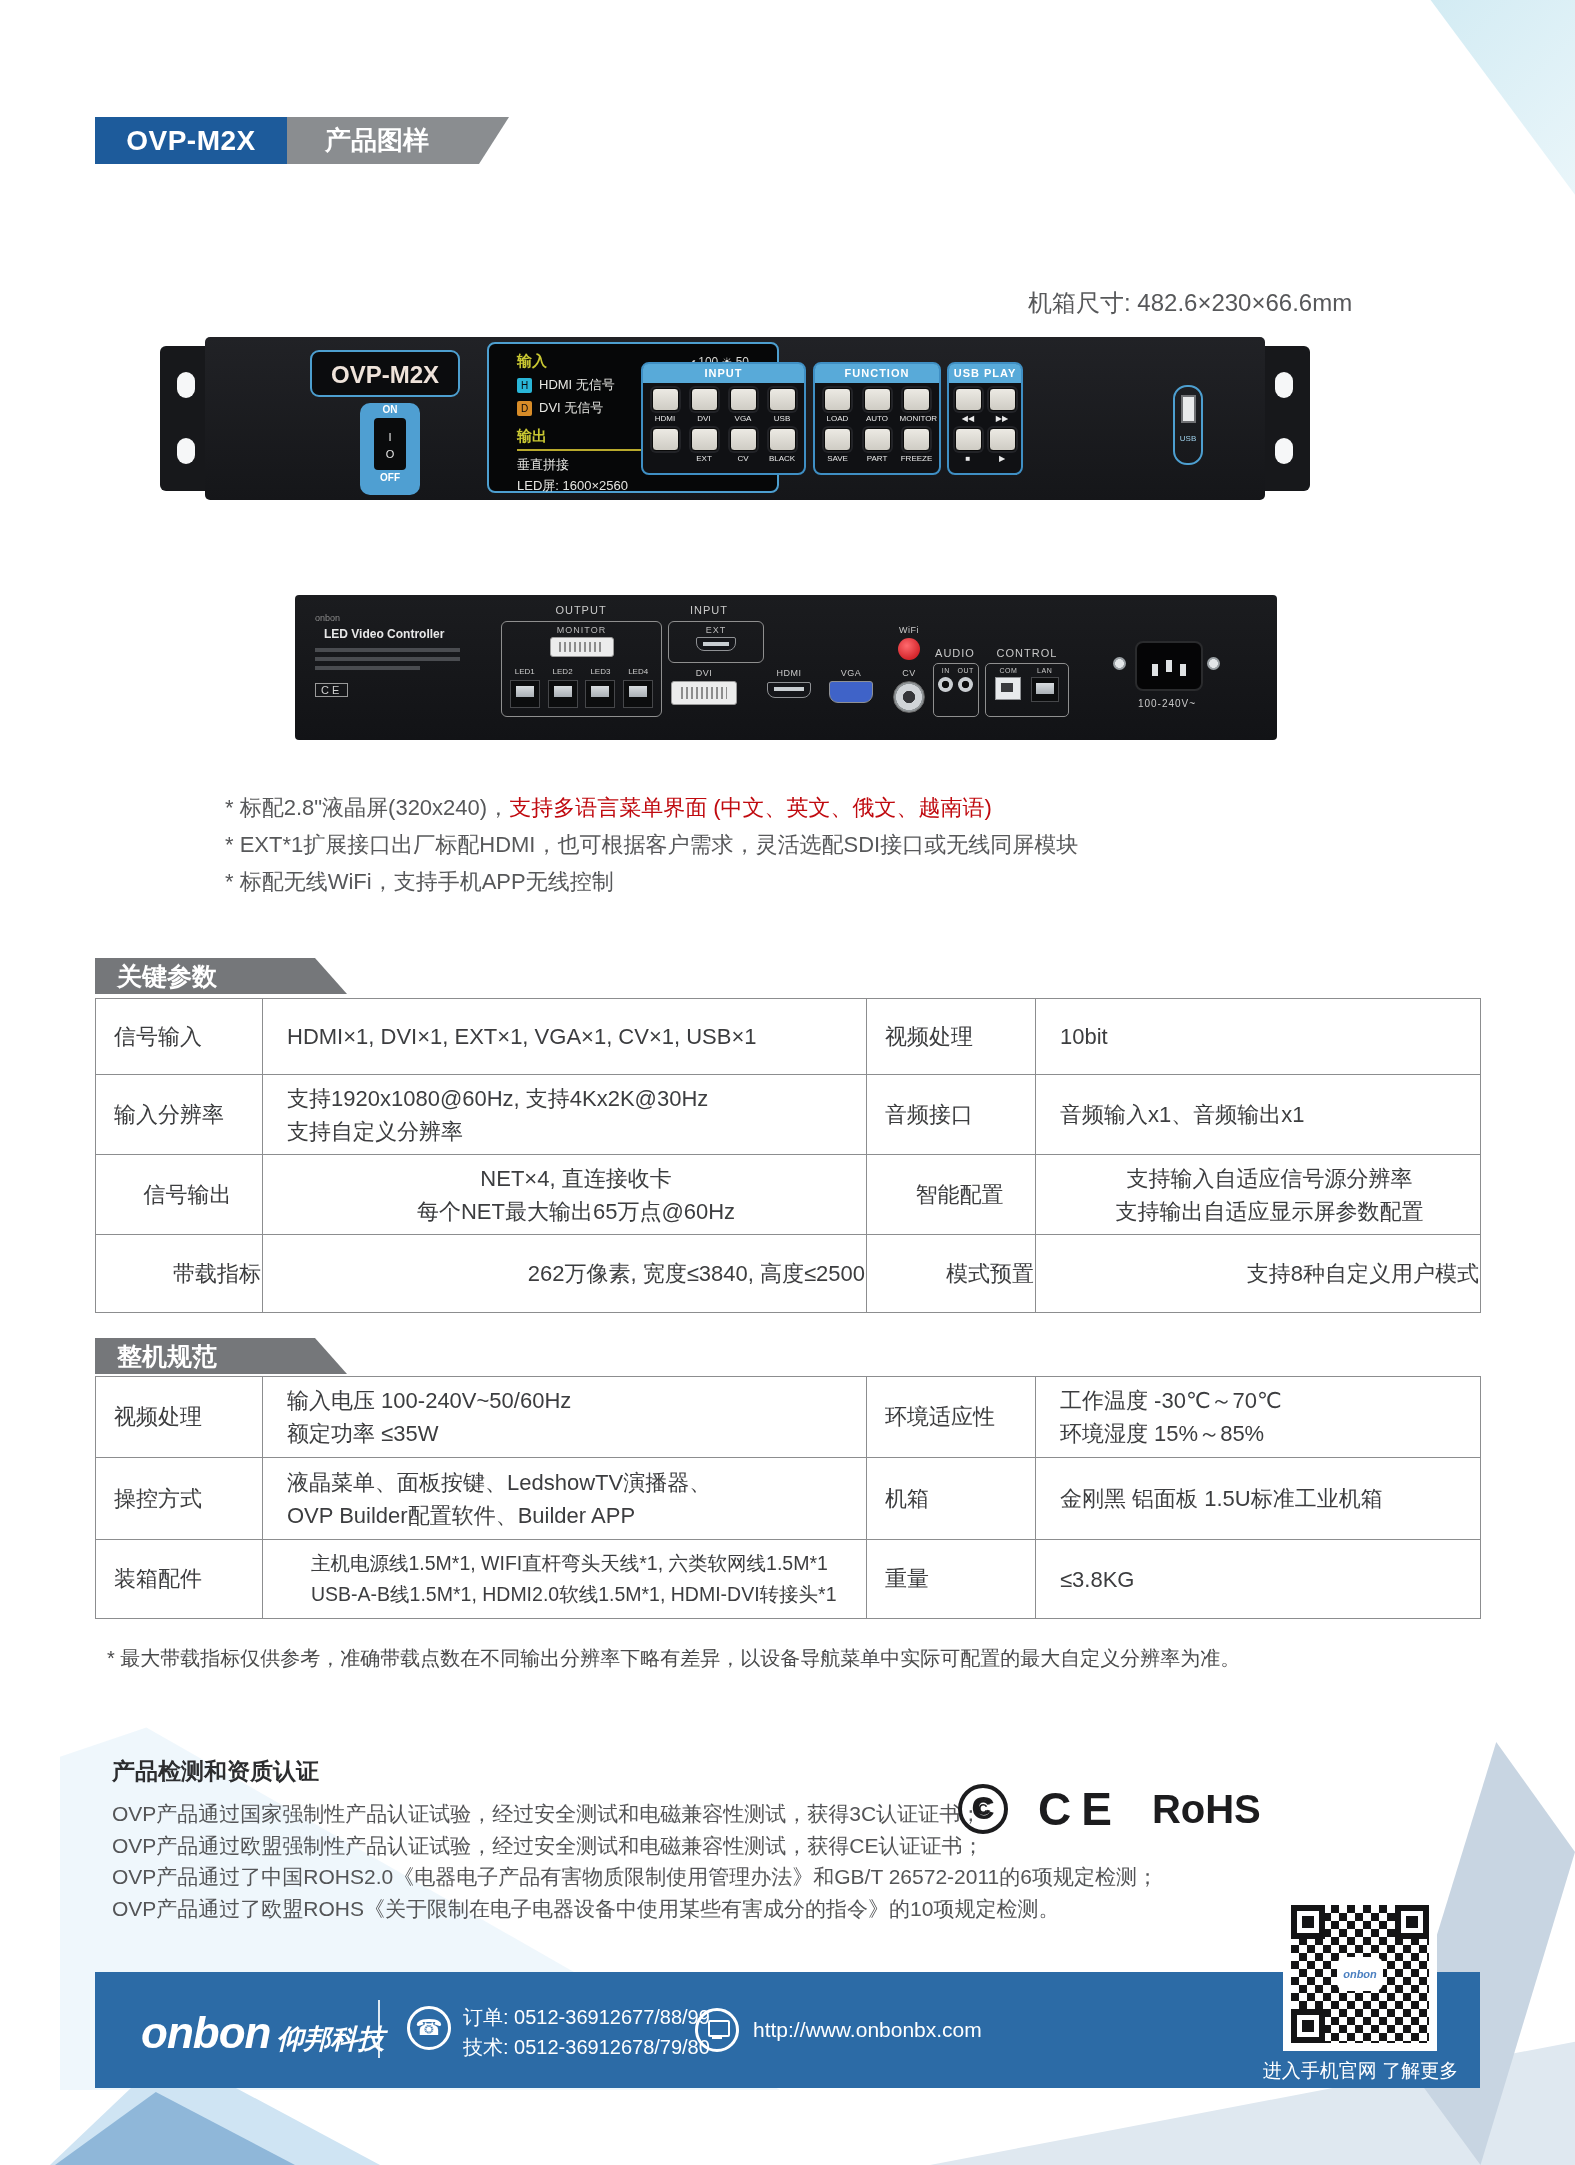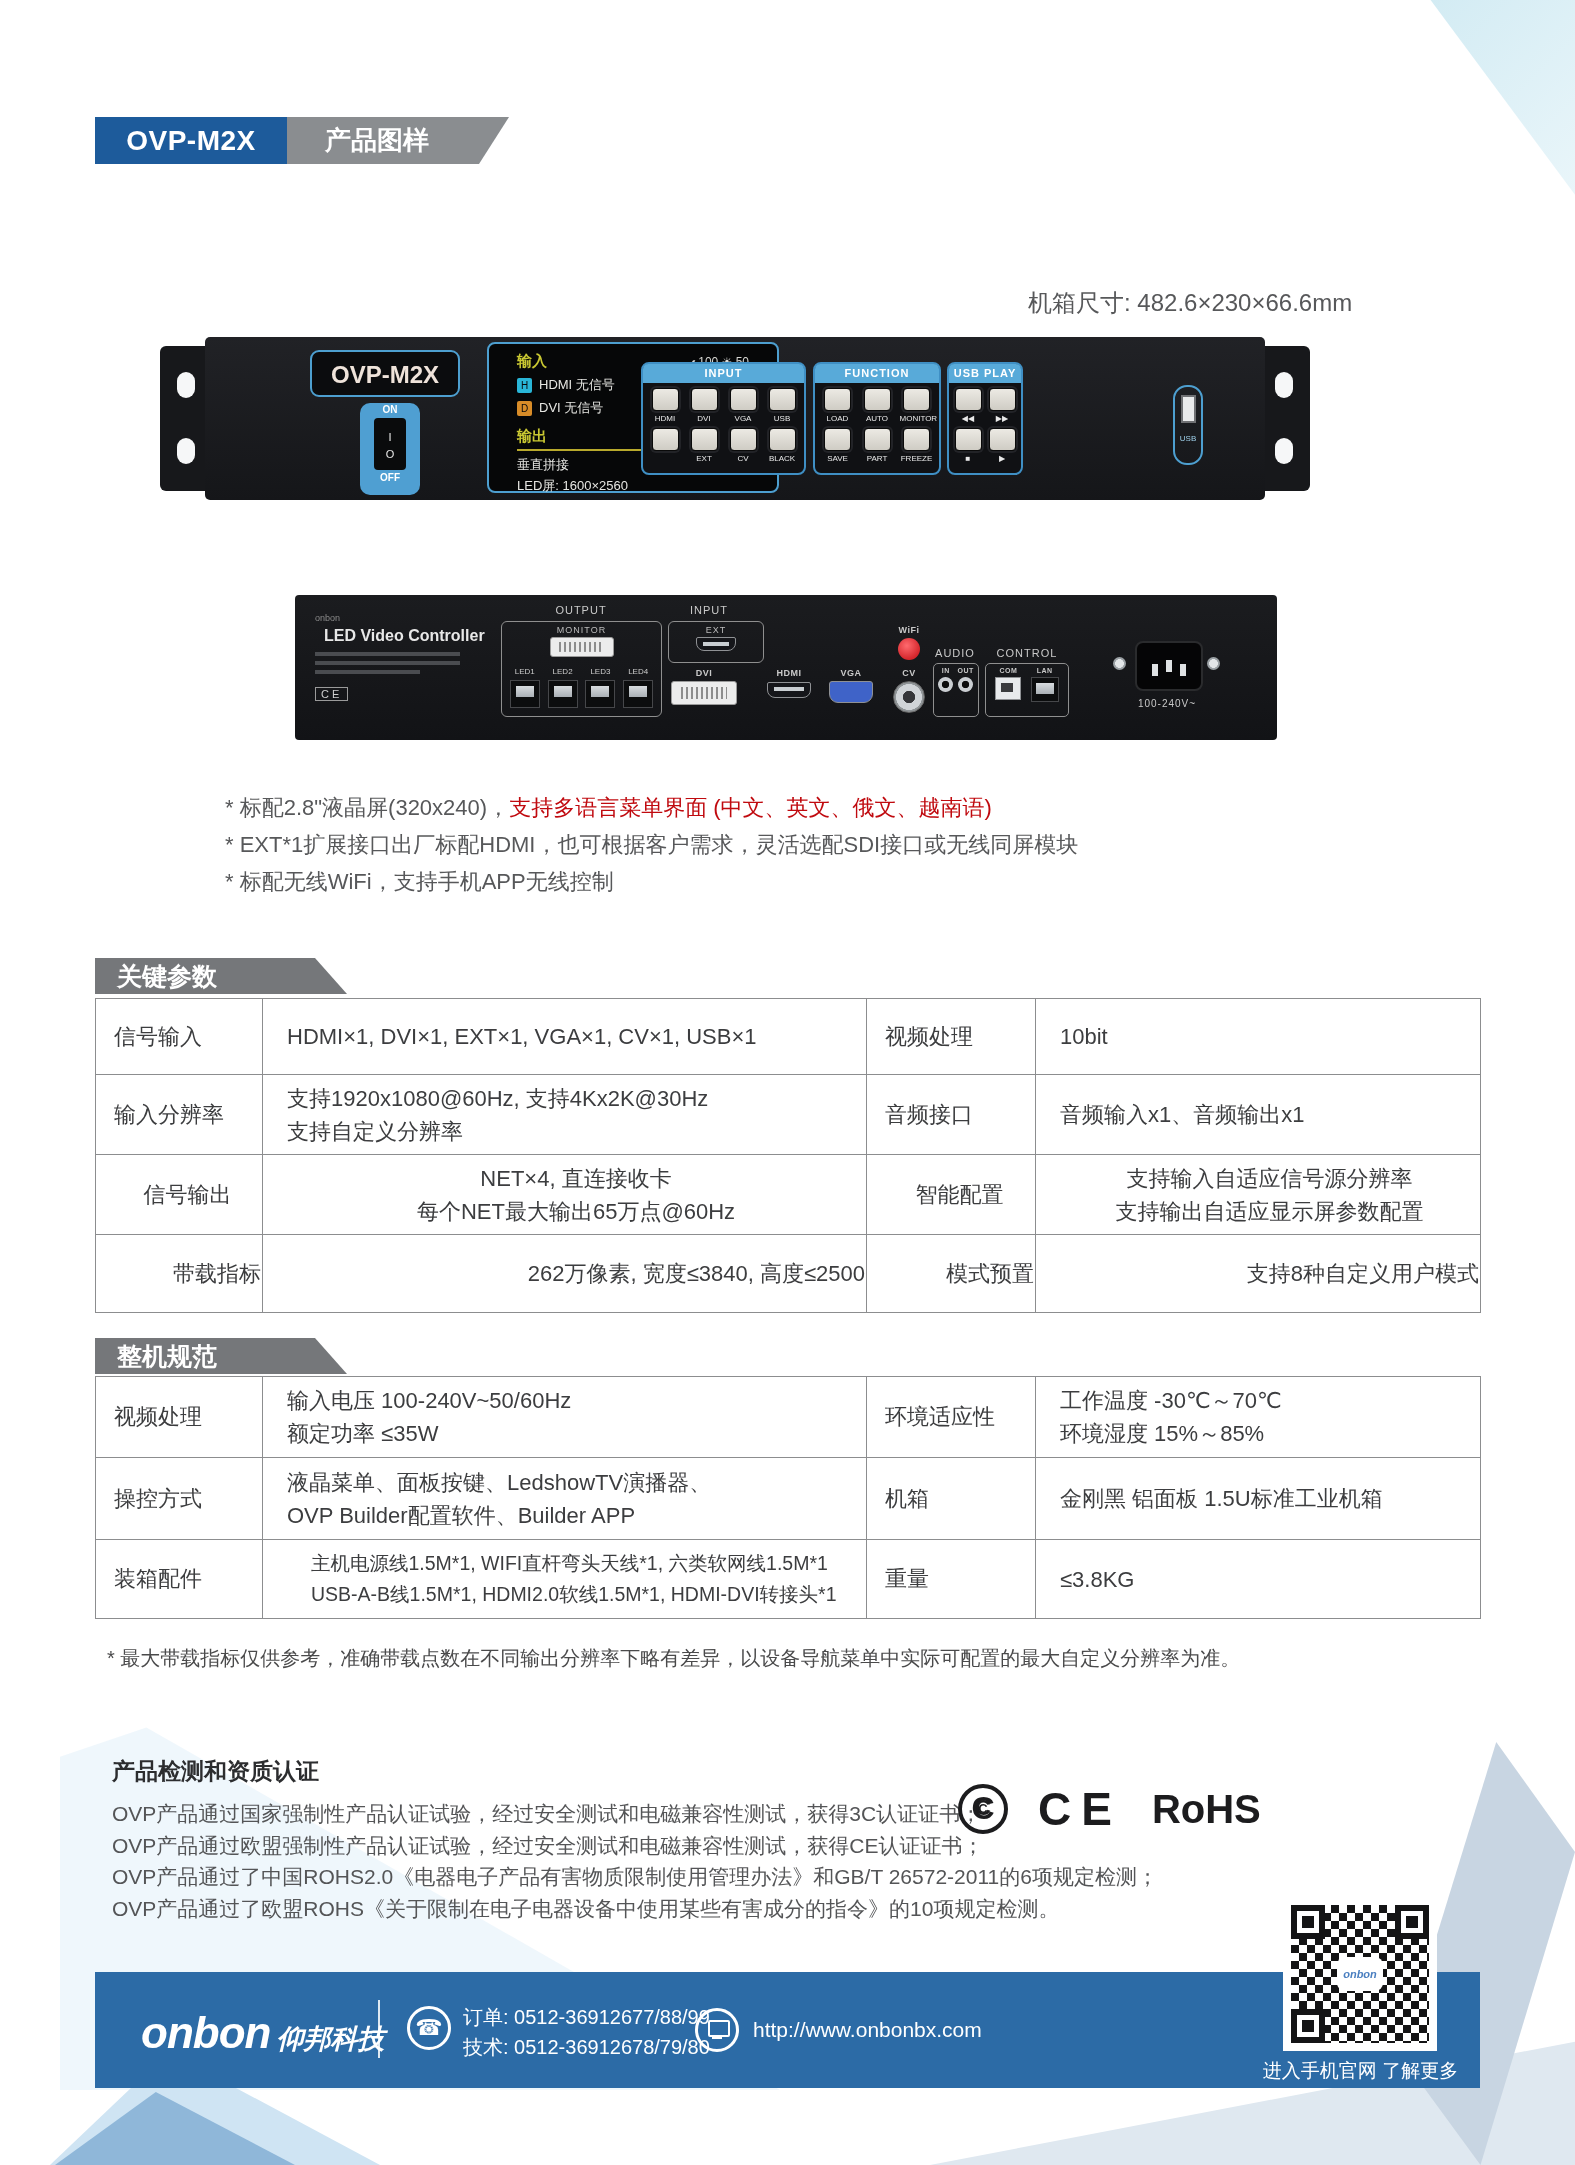--- a/index.html
+++ b/index.html
@@ -78,40 +78,40 @@
      text-align:center;box-sizing:border-box;}
   .usock{display:block;width:15px;height:28px;margin:8px auto 4px;background:#e9eaeb;border:2px solid #6f7073;box-sizing:border-box;}
   .usbport em{font-style:normal;font-size:8px;color:#9fd0ea;}
 
   
   .back{left:200px;top:454px;width:982px;height:145px;background:linear-gradient(180deg,#1b1c1f,#121316);border-radius:4px;}
   .blab{position:absolute;color:#c9c9c9;font-size:11px;letter-spacing:1px;text-align:center;}
   .bbox{position:absolute;border:1px solid #8f8f8f;border-radius:6px;box-sizing:border-box;}
   .binfo{position:absolute;left:20px;top:18px;width:170px;}
   .bbrand{font-size:9px;color:#8a8a8a;}
-  .btitle{font-size:16px;font-weight:bold;color:#e8e8e8;margin:4px 0 7px;padding-left:9px;}
+  .btitle{font-size:12px;font-weight:bold;color:#e8e8e8;margin:4px 0 7px;padding-left:9px;}
   .bline{height:4px;background:#4a4c50;margin:5px 0;width:145px;}
   .bline.s{width:105px;}
   .bmarks{font-size:11px;color:#cfcfcf;letter-spacing:3px;margin-top:8px;border:1px solid #9a9a9a;display:inline-block;padding:0 5px;}
   .mon-lab{font-size:9px;color:#bbb;text-align:center;margin-top:3px;letter-spacing:1px;}
   .dvic{background:#ececec;border:1px solid #9a9a9a;border-radius:3px;
      background-image:repeating-linear-gradient(90deg,#8d8d8d 0 2px,transparent 2px 5px);
      background-size:72% 55%;background-position:center;background-repeat:no-repeat;}
   .ledrow{display:flex;justify-content:space-evenly;margin-top:3px;}
   .led{text-align:center;}
   .led em{font-style:normal;font-size:8px;color:#ccc;}
   .rj45{display:block;width:30px;height:28px;background:#0c0d0e;border:1px solid #46474a;margin:2px auto 0;box-sizing:border-box;}
   .rj45::after{content:"";display:block;width:18px;height:11px;margin:5px auto 0;background:linear-gradient(#d8dcdf,#aab0b5);}
   .hdmic{background:#15161a;border:1px solid #8f9194;border-radius:2px 2px 8px 8px;}
   .hdmic::after{content:"";display:block;width:70%;height:4px;margin:4px auto 0;background:#c9ced2;}
   .vgac{background:#3f63c8;border:1px solid #8f9194;border-radius:3px 3px 9px 9px;}
   .bnc{border-radius:50%;background:radial-gradient(circle,#35363a 0 28%,#d0d4d8 30% 60%,#8f9497 62% 100%);border:1px solid #666;}
   .jack{width:15px;height:15px;border-radius:50%;background:radial-gradient(circle,#0c0c0c 32%,#caced2 38% 68%,#6f7477 75%);margin:3px auto 0;}
   .pcell{position:absolute;text-align:center;}
-  .pcell em{font-style:normal;font-size:9px;color:#c9c9c9;display:block;margin-bottom:3px;letter-spacing:.5px;font-weight:bold;}
+  .pcell em{font-style:normal;font-size:9px;color:#c9c9c9;display:block;margin-bottom:3px;letter-spacing:.5px;}
   .usbb{width:24px;height:21px;background:#e8eaec;border:1px solid #8f9194;margin:2px auto 0;position:relative;}
   .usbb::after{content:"";position:absolute;left:5px;top:5px;width:12px;height:9px;background:#3a3b3e;}
   .wific{width:22px;height:22px;border-radius:50%;background:radial-gradient(circle at 40% 35%,#ff6a6e,#d5262c 70%);margin:2px auto 0;}
   .c14{position:absolute;background:#050506;border:2px solid #2a2b2d;border-radius:8px;}
   .c14 i{position:absolute;left:50%;top:50%;width:6px;height:12px;margin:-6px 0 0 -3px;background:#dfe2e4;
      box-shadow:-14px 4px 0 #dfe2e4,14px 4px 0 #dfe2e4;}
   .screw{position:absolute;width:13px;height:13px;border-radius:50%;background:radial-gradient(circle,#e3e6e8 0 45%,#9aa0a4 50% 100%);}
 
   
   .notes{left:130px;top:648px;font-size:22px;color:#57585a;line-height:37px;}

